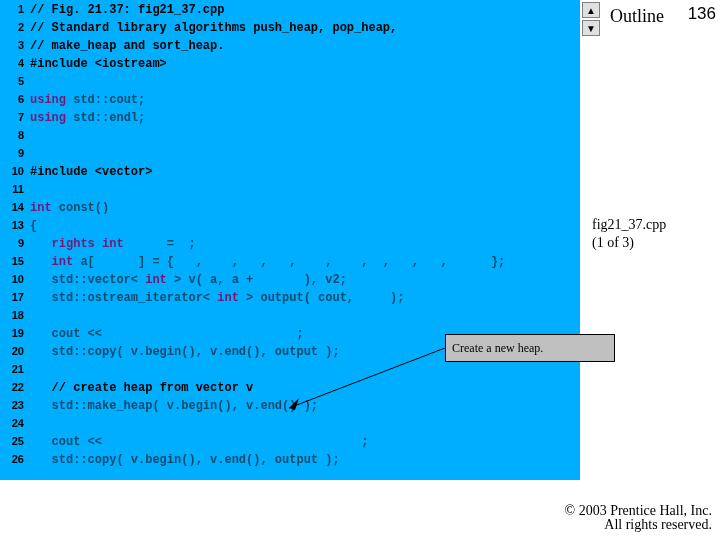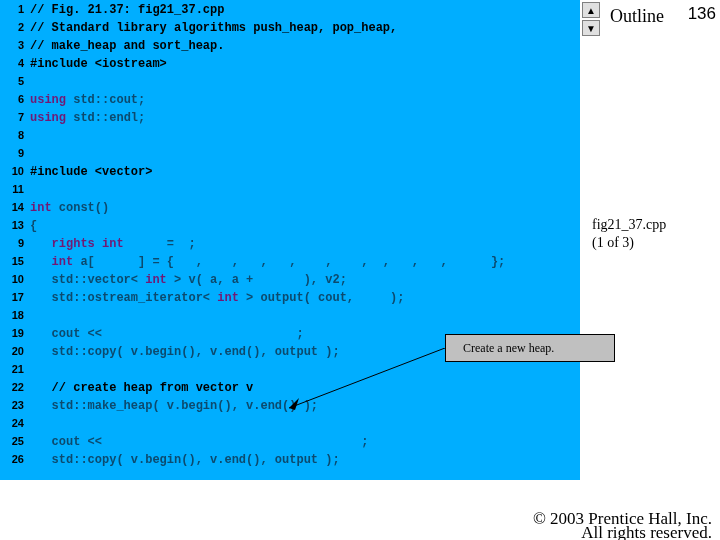--- a/index.html
+++ b/index.html
@@ -95,35 +95,35 @@
   .callout {
     position: absolute;
     left: 445px;
     top: 334px;
     width: 170px;
     height: 28px;
     background: #c0c0c0;
     border: 1px solid #000000;
     font-size: 12px;
     font-family: "Times New Roman", Times, serif;
-    padding: 4px 17px;
+    padding: 4px 6px;
     box-sizing: border-box;
     display: flex;
     align-items: center;
   }
   .callout-arrow {
     position: absolute;
     pointer-events: none;
   }
   .copyright {
     position: absolute;
     right: 8px;
-    bottom: 0;
+    bottom: 8px;
     text-align: right;
-    font-size: 17px;
+    font-size: 14px;
     font-family: "Times New Roman", Times, serif;
     line-height: 14px;
   }
 </style>
 </head>
 <body>
 
 <div class="slide">
 
   <div class="code-area" id="code-area">

